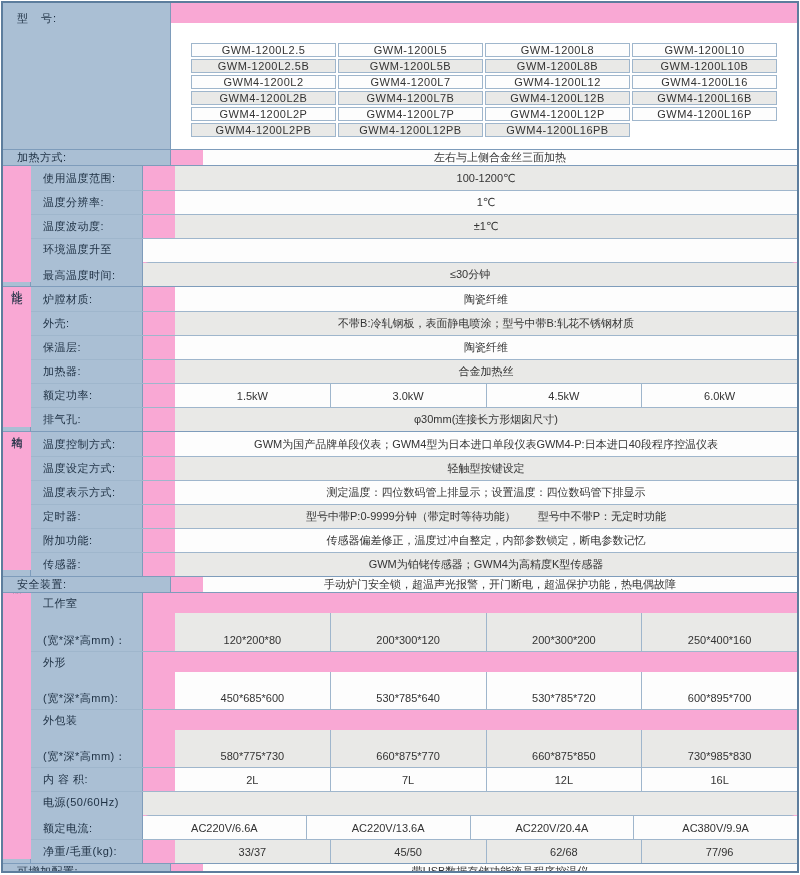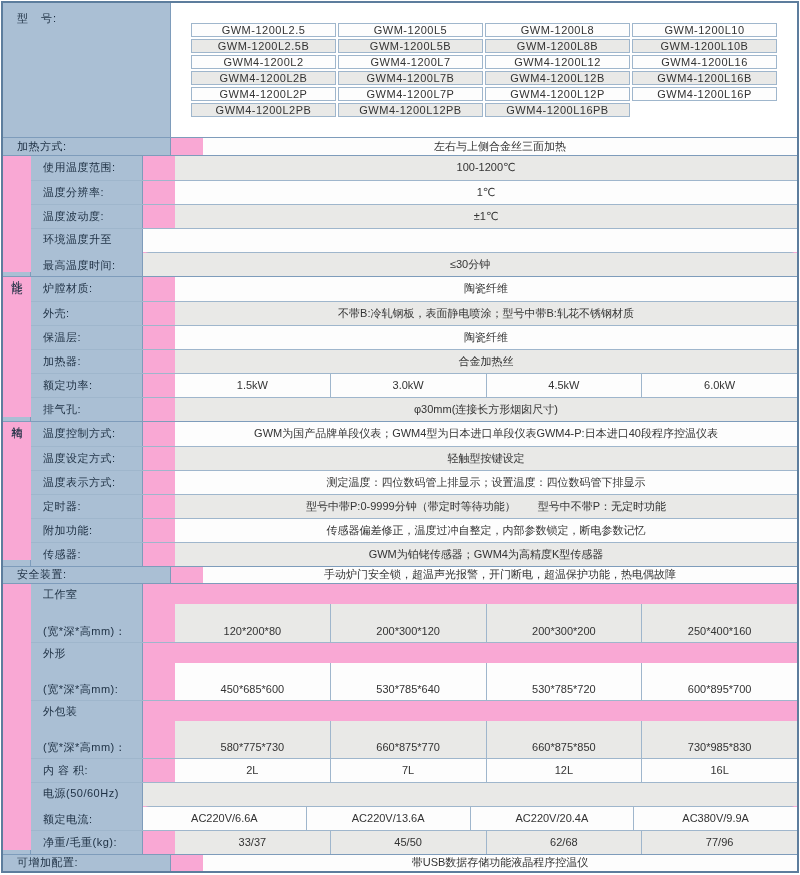--- a/index.html
+++ b/index.html
@@ -12,21 +12,21 @@
   .page{width:800px; height:875px; padding:1px; background:#fff;}
   .tbl{width:798px; height:872px; border:2px solid var(--outer); background:#f9a8d4;
        display:flex; flex-direction:column; font-size:11px; color:var(--value_text); overflow:hidden;}
 
   
   .band{display:flex; height:147px; border-bottom:1px solid var(--label_line);}
   .lblfull{width:168px; background:var(--label_bg); color:var(--label_text);
            border-right:1px solid var(--label_line); padding:8px 0 0 14px;
            letter-spacing:1px; flex-shrink:0;}
   .models{flex:1; display:grid; grid-template-columns:repeat(4,1fr);
-          grid-template-rows:repeat(6,1fr); gap:2px; padding:20px; background:#fff;}
+          grid-template-rows:repeat(6,1fr); gap:2px; padding:20px; background:#fff;margin-top:20px;}
   .mcell{border:1px solid var(--value_line); display:flex; align-items:center;
          justify-content:center; letter-spacing:0.5px;}
   .w{background:var(--row_white);} .g{background:var(--row_gray);}
 
   
   .r{display:flex; height:24px; border-top:1px solid var(--value_line);}
   .r2{height:58px;} .rp{height:48px;}
   .sect{border-top:1px solid var(--label_line);}
   .lbl{width:140px; background:var(--label_bg); color:var(--label_text);
        border-right:1px solid var(--label_line); display:flex; align-items:center;

